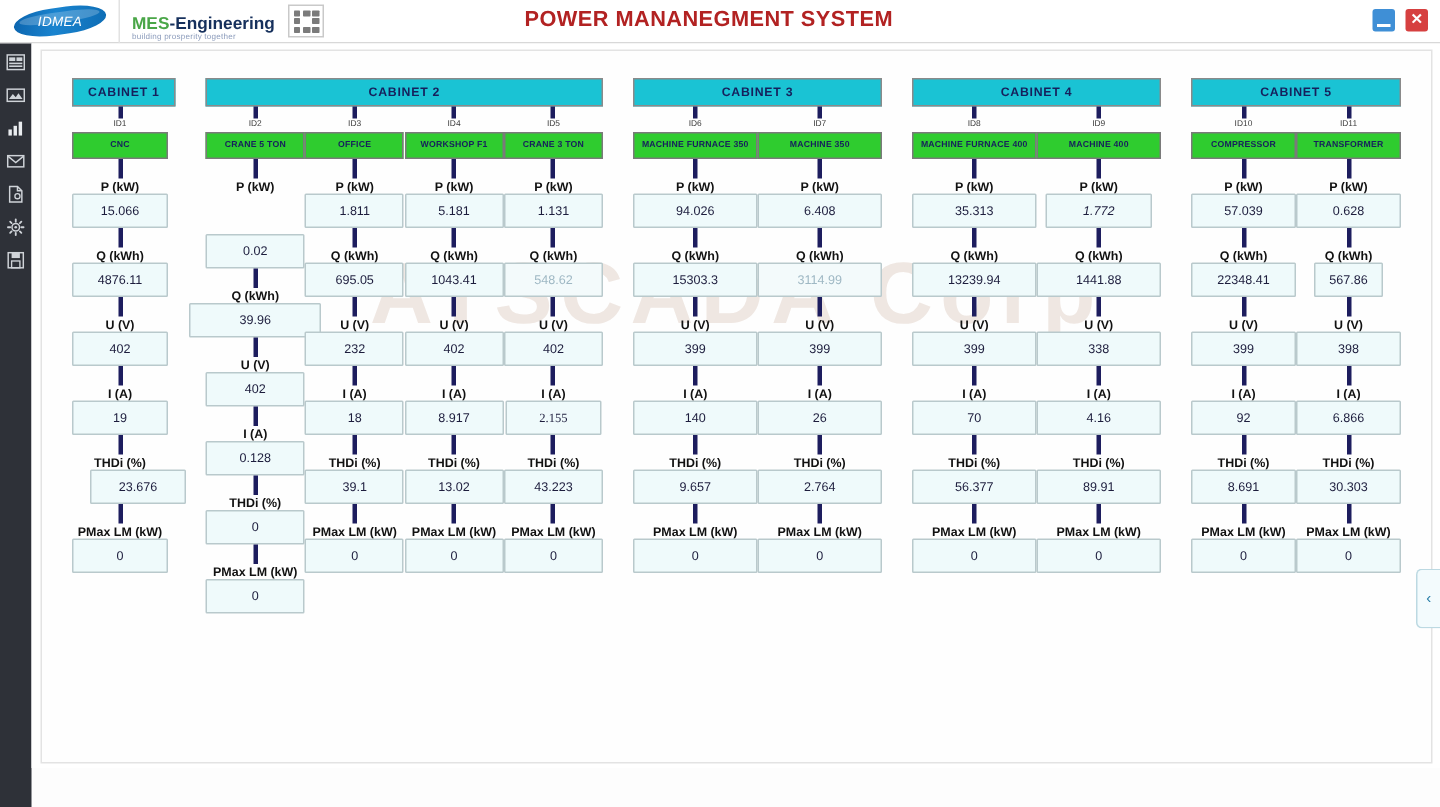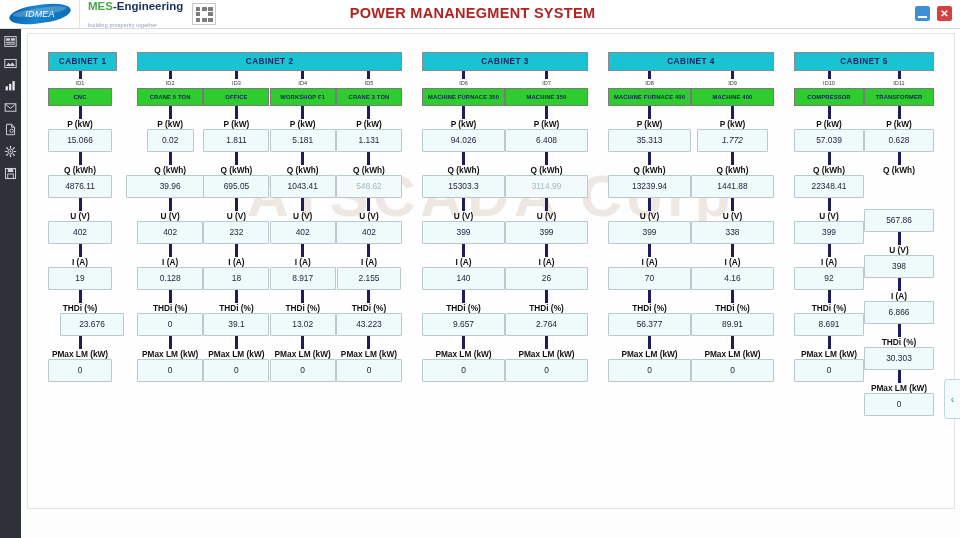--- a/index.html
+++ b/index.html
@@ -33,21 +33,21 @@
   .logo-idmea .swoosh:after{
     content:""; position:absolute; left:4px; top:3px; right:4px; bottom:8px;
     border-radius:50%/60%;
     background:rgba(255,255,255,0.22);
   }
   .logo-idmea .txt{
     position:relative; z-index:2; color:#fff; font-size:9px; font-weight:normal;
     font-style:italic; letter-spacing:.2px; font-family:"Liberation Sans",sans-serif;
   }
   .divider-v { width:1px; height:29px; background:#e2e2e2; margin:0 8px; }
-  .logo-mes { display:flex; flex-direction:column; justify-content:space-between; height:29px; }
+  .logo-mes { display:flex; flex-direction:column; justify-content:flex-end; height:29px; }
   .logo-mes .l1 { font-size:11.5px; font-weight:bold; color:#16305c; line-height:12px; white-space:nowrap;}
   .logo-mes .l1 .g { color:#4aa648; }
   .logo-mes .l2 { font-size:5.4px; color:#8b9bbb; line-height:7px; letter-spacing:.15px; white-space:nowrap;}
   .logo-qr {
     width:24px;height:22px;border:1px solid #c9c9c9;background:#fff;
     display:grid;grid-template-columns:repeat(3,1fr);grid-template-rows:repeat(3,1fr);
     gap:1.5px;padding:2.5px;margin-left:9px;
   }
   .logo-qr i{ display:block;background:#7b7b7b;border-radius:.5px;}
   .logo-qr i:nth-child(5){background:#fff;}
@@ -279,21 +279,21 @@
           </div>
           <div class="cab-group" style="width: 268px; margin-right: 20px;">
             <div class="cab-header">CABINET 2</div>
             <div class="cab-cols" style="justify-content: space-between;">
               <div class="col" style="width: 66px;">
                 <div class="conn s"></div>
                 <div class="idlabel">ID2</div>
                 <div class="devbox" style="width: 66px;">CRANE 5 TON</div>
                 <div class="conn m"></div>
                 <div class="plabel">P (kW)</div>
-                <div class="vbox" style="width: 47px;">0.02</div>
+                <div class="vbox" style="width: 66px; margin-top: 27px;">0.02</div>
                 <div class="conn m"></div>
                 <div class="plabel">Q (kWh)</div>
                 <div class="vbox" style="width: 88px;">39.96</div>
                 <div class="conn m"></div>
                 <div class="plabel">U (V)</div>
                 <div class="vbox" style="width: 66px;">402</div>
                 <div class="conn m"></div>
                 <div class="plabel">I (A)</div>
                 <div class="vbox" style="width: 66px;">0.128</div>
                 <div class="conn m"></div>
@@ -357,21 +357,21 @@
                 <div class="plabel">P (kW)</div>
                 <div class="vbox" style="width: 66px;">1.131</div>
                 <div class="conn m"></div>
                 <div class="plabel">Q (kWh)</div>
                 <div class="vbox faded" style="width: 66px;">548.62</div>
                 <div class="conn m"></div>
                 <div class="plabel">U (V)</div>
                 <div class="vbox" style="width: 66px;">402</div>
                 <div class="conn m"></div>
                 <div class="plabel">I (A)</div>
-                <div class="vbox" style="width: 64px;">2.155</div>
+                <div class="vbox" style="width: 64px; font-family: Liberation Serif, serif;">2.155</div>
                 <div class="conn m"></div>
                 <div class="plabel">THDi (%)</div>
                 <div class="vbox" style="width: 66px;">43.223</div>
                 <div class="conn m"></div>
                 <div class="plabel">PMax LM (kW)</div>
                 <div class="vbox" style="width: 66px;">0</div>
               </div>
             </div>
           </div>
           <div class="cab-group" style="width: 166px; margin-right: 20px;">
@@ -504,21 +504,21 @@
               </div>
               <div class="col" style="width: 70px;">
                 <div class="conn s"></div>
                 <div class="idlabel">ID11</div>
                 <div class="devbox" style="width: 70px;">TRANSFORMER</div>
                 <div class="conn m"></div>
                 <div class="plabel">P (kW)</div>
                 <div class="vbox" style="width: 70px;">0.628</div>
                 <div class="conn m"></div>
                 <div class="plabel">Q (kWh)</div>
-                <div class="vbox" style="width: 70px; margin-top: 34px;">567.86</div>
+                <div class="vbox" style="width: 46px;">567.86</div>
                 <div class="conn m"></div>
                 <div class="plabel">U (V)</div>
                 <div class="vbox" style="width: 70px;">398</div>
                 <div class="conn m"></div>
                 <div class="plabel">I (A)</div>
                 <div class="vbox" style="width: 70px;">6.866</div>
                 <div class="conn m"></div>
                 <div class="plabel">THDi (%)</div>
                 <div class="vbox" style="width: 70px;">30.303</div>
                 <div class="conn m"></div>

